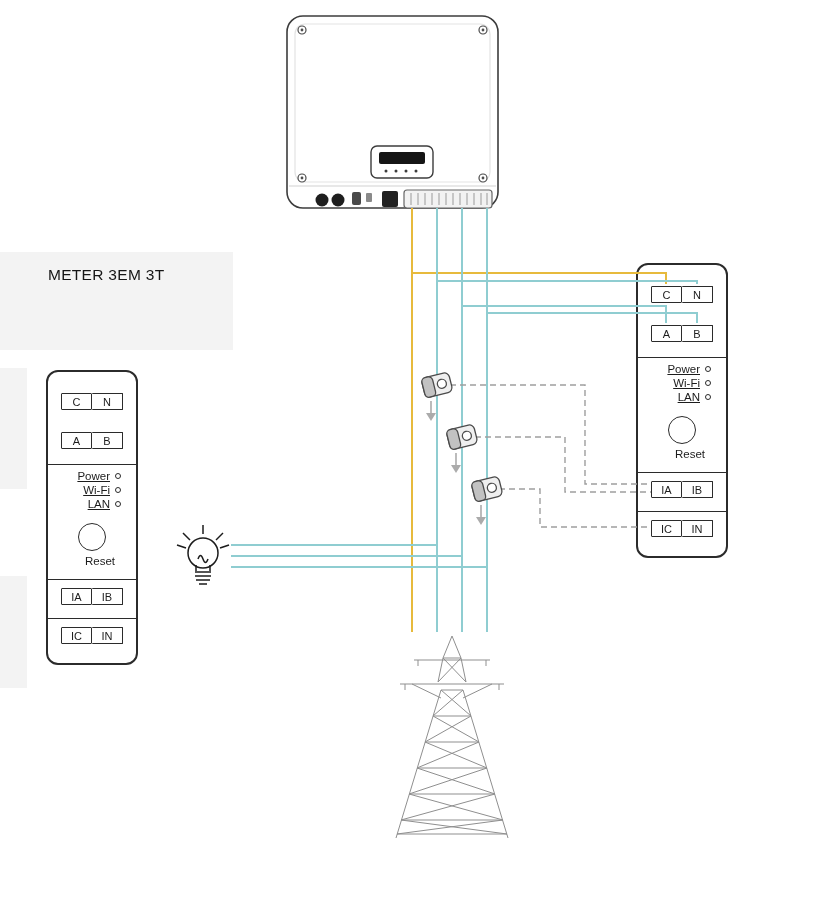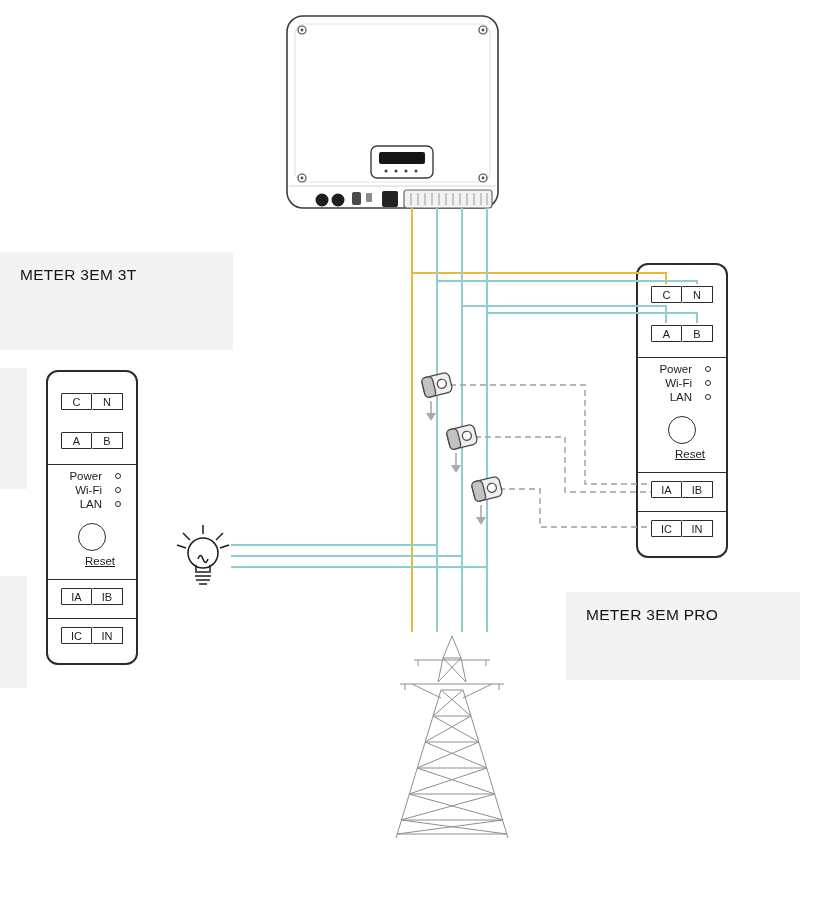--- a/index.html
+++ b/index.html
@@ -4,53 +4,50 @@
 <style>
   *{box-sizing:border-box;}
   html,body{margin:0;padding:0;background:#ffffff;}
   body{font-family:"Liberation Sans",sans-serif;}
   .stage{position:relative;width:822px;height:910px;background:#ffffff;overflow:hidden;}
 
   
   .label-box{position:absolute;background:#f3f3f3;}
   #label-left{left:0;top:252px;width:233px;height:98px;}
   #label-right{left:566px;top:592px;width:234px;height:88px;}
-  .label-text{display:block;padding:14px 0 0 20px;font-size:15.5px;letter-spacing:.3px;color:#151515;font-weight:500;}
+  .label-text{display:block;padding:14px 0 0 20px;font-size:15.5px;letter-spacing:.3px;color:#151515;font-weight:500;margin-left:28px;}
   .side-strip{position:absolute;left:0;width:27px;background:#f3f3f3;}
   #strip-top{top:368px;height:121px;}
   #strip-bottom{top:576px;height:112px;}
 
   
   .meter{position:absolute;width:92px;height:295px;border:2px solid #2b2b2b;border-radius:12px;background:#ffffff;z-index:1;}
   #meter-left{left:46px;top:370px;}
   #meter-right{left:636px;top:263px;}
   .trow{position:absolute;left:0;right:0;display:flex;justify-content:center;}
   .tcell{width:31px;height:17px;border:1.4px solid #2b2b2b;border-radius:1px;display:flex;align-items:center;justify-content:center;font-size:11px;color:#1c1c1c;background:#fff;}
   .tcell + .tcell{border-left:none;}
   .r-cn{top:21px}.r-ab{top:60px}.r-iaib{top:216px}.r-icin{top:255px}
   .mdivider{position:absolute;left:0;right:0;border-top:1.5px solid #2b2b2b;}
   .d1{top:92px}.d2{top:207px}.d3{top:246px}
-  .ledrow{position:absolute;right:15px;display:flex;align-items:center;gap:13px;font-size:11.5px;color:#1c1c1c;}
+  .ledrow{position:absolute;right:15px;display:flex;align-items:center;gap:5px;font-size:11.5px;color:#1c1c1c;text-decoration:underline;}
   .l-power{top:98px}.l-wifi{top:112px}.l-lan{top:126px}
   .led{width:6px;height:6px;border:1.5px solid #2b2b2b;border-radius:50%;background:#fff;}
   .reset-btn{position:absolute;top:151px;left:calc(50% - 14px);width:28px;height:28px;border:1.7px solid #2b2b2b;border-radius:50%;background:#fff;}
-  .reset-label{position:absolute;top:183px;left:16px;right:0;text-align:center;font-size:11.5px;color:#1c1c1c;text-decoration:underline;}
+  .reset-label{position:absolute;top:183px;left:16px;right:0;text-align:center;font-size:11.5px;color:#1c1c1c;}
 
   svg.overlay{position:absolute;left:0;top:0;z-index:2;pointer-events:none;}
 </style>
 </head>
 <body>
 
 <div class="stage">
 
   <div class="label-box" id="label-left">
     <span class="label-text">METER 3EM 3T</span>
-  </div>
-  <div class="label-box" id="label-right">
-    <span class="label-text">METER 3EM PRO</span>
   </div>
   <div class="side-strip" id="strip-top"></div>
   <div class="side-strip" id="strip-bottom"></div>
 
   <div class="meter" id="meter-left">
     <div class="trow r-cn">
       <div class="tcell">C</div>
       <div class="tcell">N</div>
     </div>
     <div class="trow r-ab">

